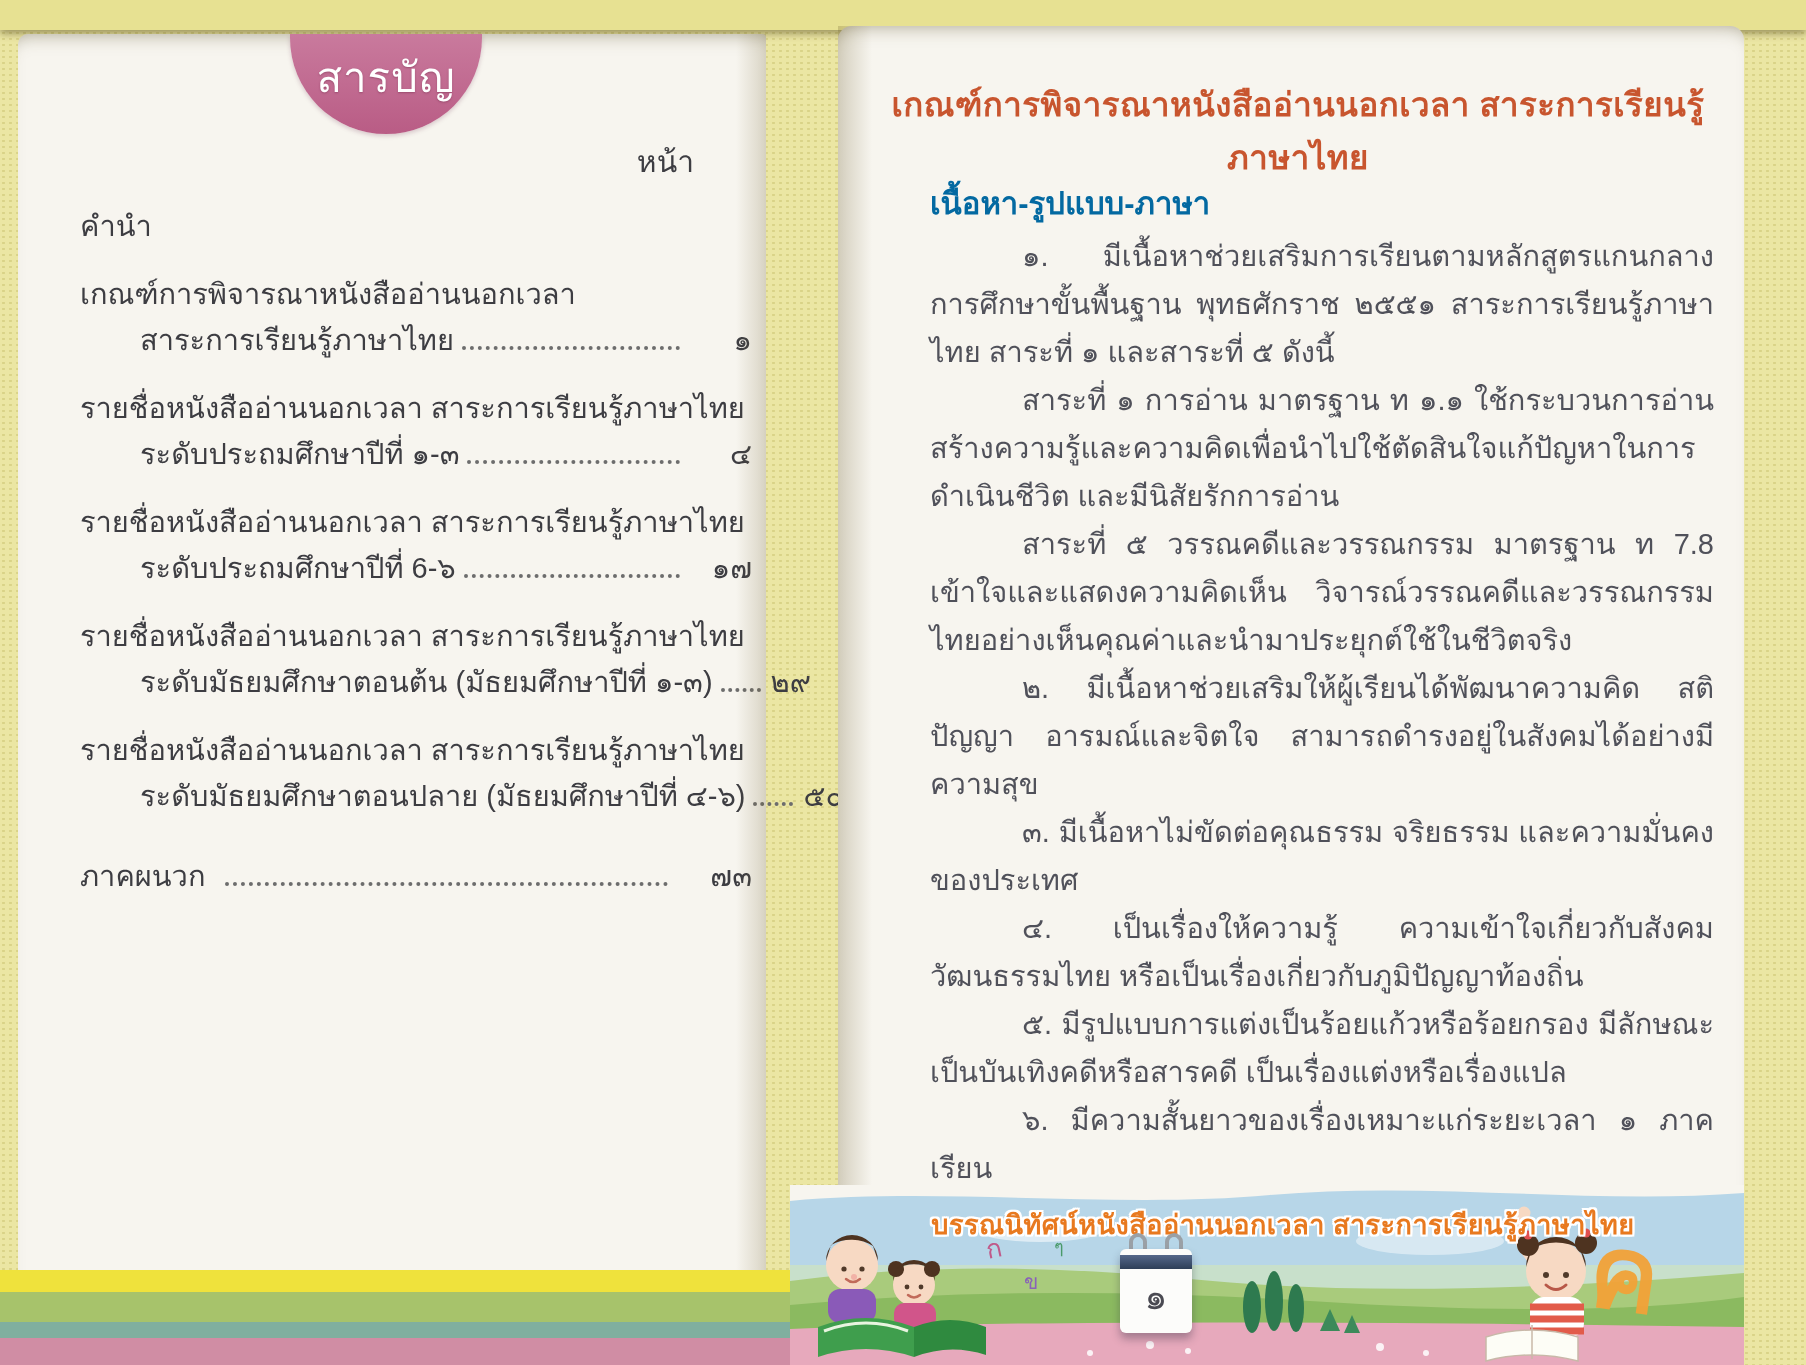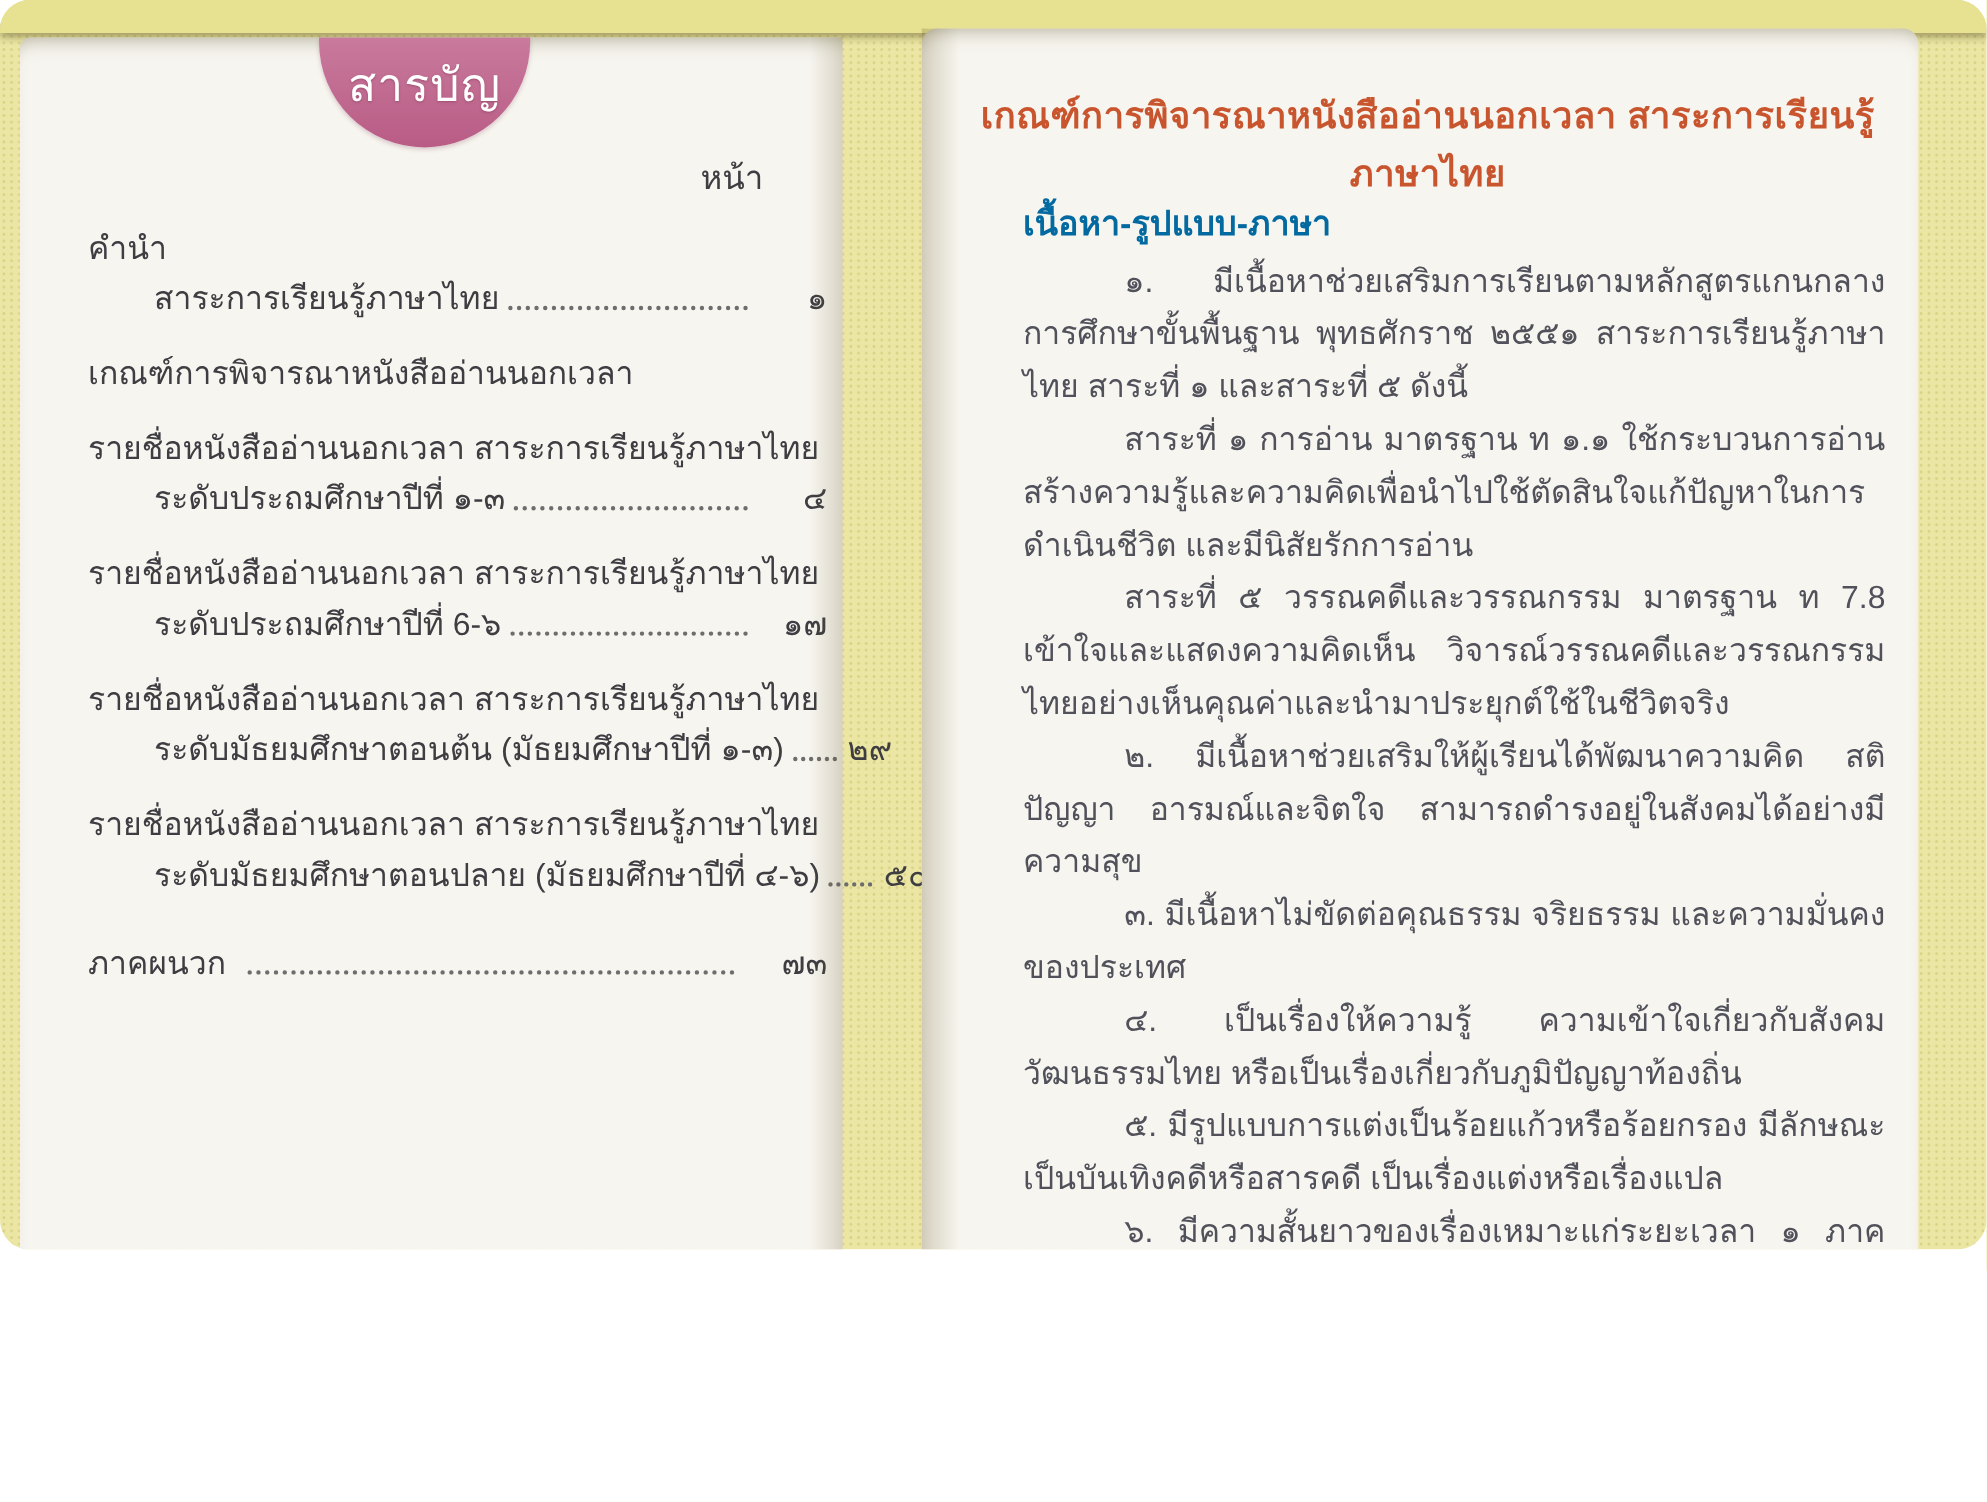--- a/index.html
+++ b/index.html
@@ -1,22 +1,21 @@
 <!DOCTYPE html>
 <html><head>
 <meta charset="utf-8">
 <style>
   html,body{margin:0;padding:0;}
   body{font-family:"Liberation Sans",sans-serif;}
   .book{
-    position:relative;width:1806px;height:1136px;overflow:hidden;
+    position:relative;width:1806px;height:1365px;overflow:hidden;
     background-color:#ebe6a3;
     background-image:radial-gradient(#d9d387 1.1px, transparent 1.6px);
     background-size:7px 6px;
-    border-radius:27px;
   }
   .top-band{
     position:absolute;left:0;top:0;width:1806px;height:30px;
     background:#e7e192;box-shadow:0 4px 7px rgba(70,60,20,.45);
   }
   
   .page{background:#f7f5ef;position:absolute;}
   .page-left{
     left:18px;top:34px;width:748px;height:1236px;
     border-radius:10px 4px 0 0;
@@ -125,27 +124,27 @@
 
   <div class="page page-left">
     <div class="toc-badge" style="background: linear-gradient(rgb(201, 122, 157), rgb(185, 92, 133));">
       <span>สารบัญ</span>
     </div>
     <div class="page-col-label">หน้า</div>
     <div class="toc-list" id="toc-list">
         <div class="toc-row">
           <span class="toc-text">คำนำ</span>
         </div>
+        <div class="toc-row gap">
+          <span class="toc-text">เกณฑ์การพิจารณาหนังสืออ่านนอกเวลา</span>
+        </div>
         <div class="toc-row indent">
           <span class="toc-text">สาระการเรียนรู้ภาษาไทย</span>
           <span class="dots"></span>
           <span class="toc-page">๑</span>
-        </div>
-        <div class="toc-row gap">
-          <span class="toc-text">เกณฑ์การพิจารณาหนังสืออ่านนอกเวลา</span>
         </div>
         <div class="toc-row gap">
           <span class="toc-text">รายชื่อหนังสืออ่านนอกเวลา สาระการเรียนรู้ภาษาไทย</span>
         </div>
         <div class="toc-row indent">
           <span class="toc-text">ระดับประถมศึกษาปีที่ ๑-๓</span>
           <span class="dots"></span>
           <span class="toc-page">๔</span>
         </div>
         <div class="toc-row gap">

